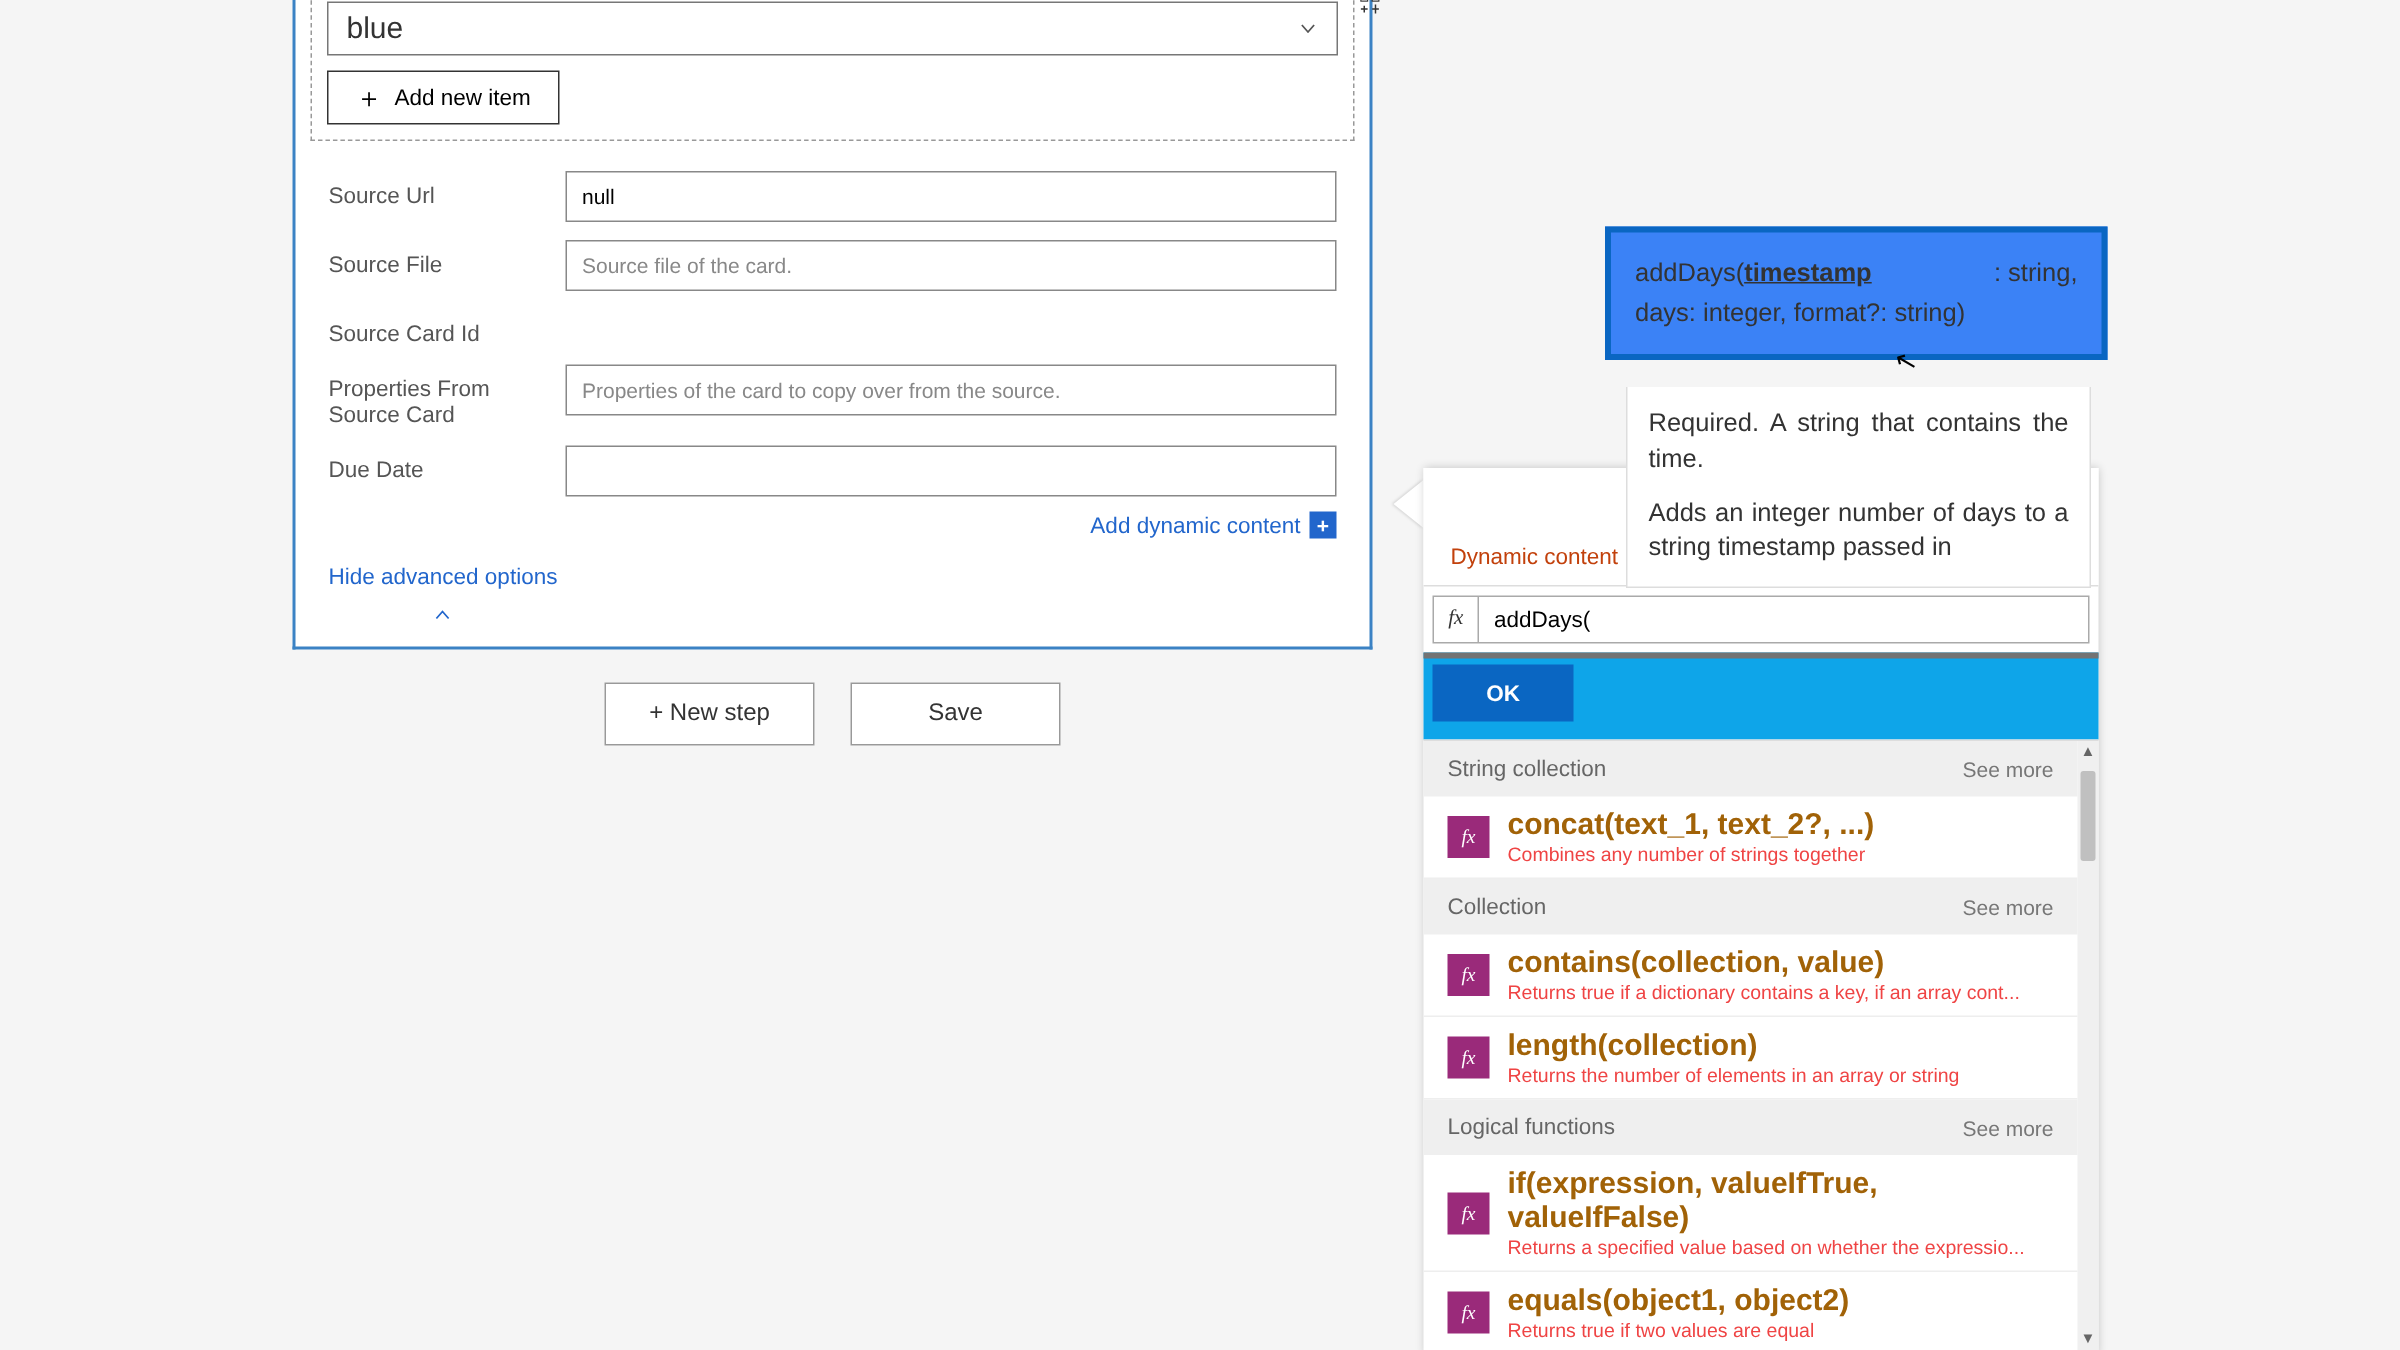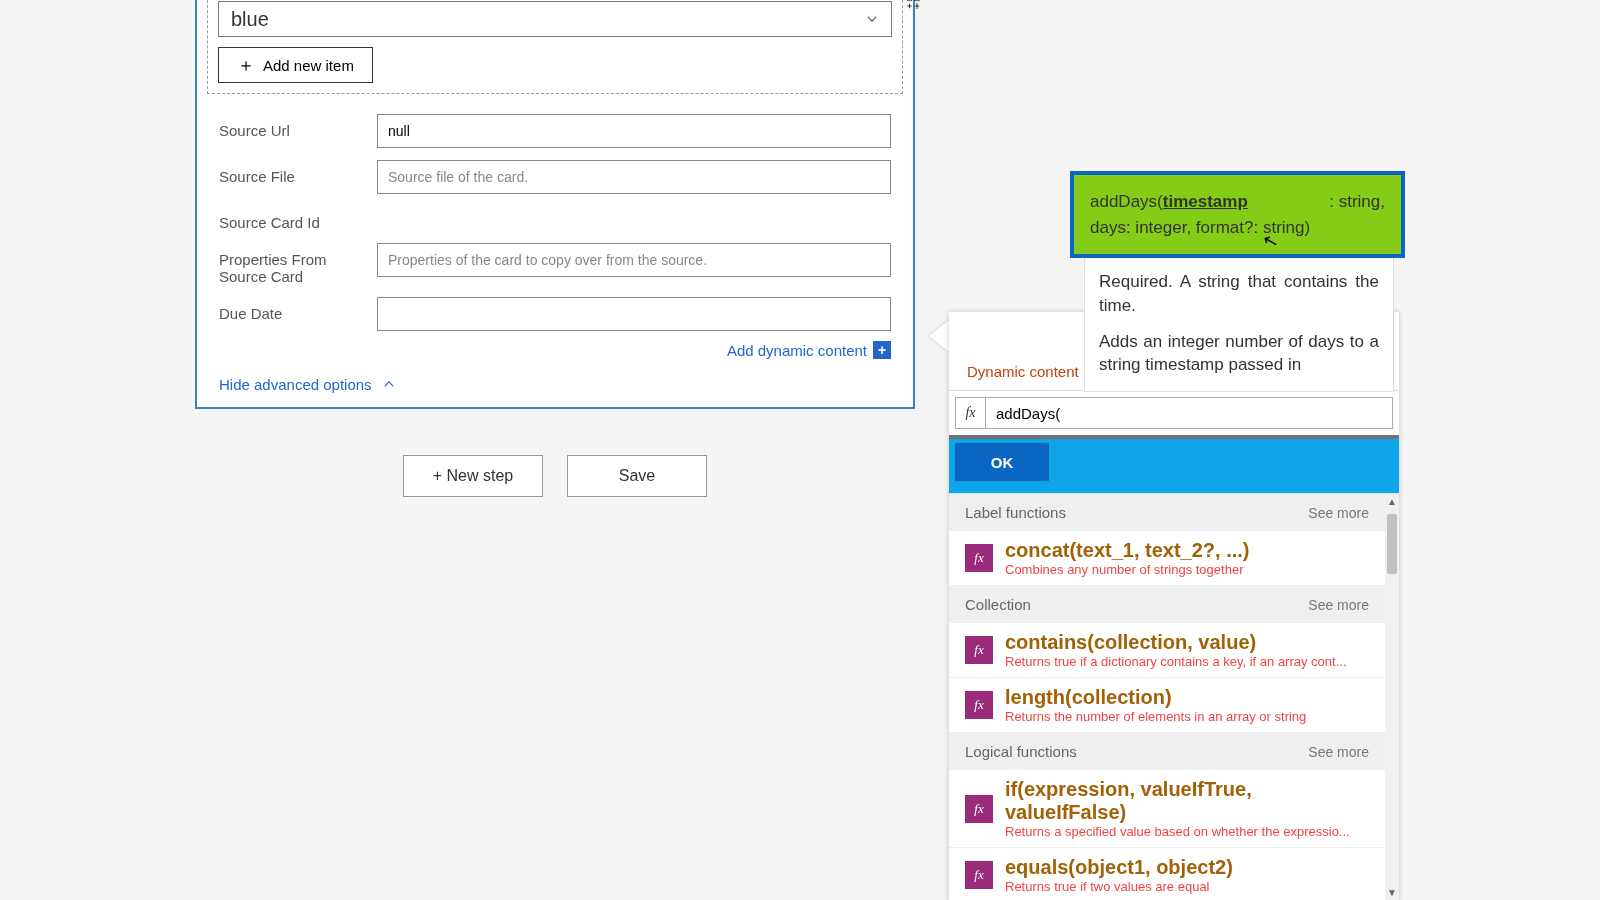--- a/index.html
+++ b/index.html
@@ -124,20 +124,21 @@
   }
 
   .hide-adv {
     color: #2266cc;
     font-size: 15px;
     display: inline-flex;
     align-items: center;
     gap: 10px;
     padding: 6px 22px 14px 22px;
     cursor: pointer;
+    flex-direction: column;
   }
   .chevup { width:14px; height:14px; }
 
   
   .bottom-buttons {
     position: absolute;
     left: 195px;
     top: 455px;
     width: 720px;
     display: flex;
@@ -293,23 +294,23 @@
     flex-shrink: 0;
   }
   .fn-text { flex: 1; overflow: hidden; }
   .fn-name { font-size: 20px; color: #a16207; font-weight: 700; }
   .fn-desc { font-size: 13px; color: #ef4444; white-space: nowrap; overflow: hidden; text-overflow: ellipsis; }
 
   
   .sig-box {
     position: absolute;
     left: 1070px;
-    top: 171px;
+    top: 151px;
     width: 335px;
-    background: #84cc16;
+    background: #3b82f6;
     border: 4px solid #0a66c2;
     padding: 14px 16px;
     font-family: "Consolas", monospace;
     font-size: 17px;
     color: #333;
     line-height: 1.5;
     z-index: 5;
   }
   .sig-param-active { font-weight: bold; text-decoration: underline; }
 
@@ -432,21 +433,21 @@
   </div>
 
   <div class="list-scroll">
     <div class="scrollbar-track">
       <div class="scroll-arrow" style="top:2px">▲</div>
       <div class="scrollbar-thumb"></div>
       <div class="scroll-arrow" style="bottom:2px">▼</div>
     </div>
     <div id="fn-list-body">
         <div class="cat-header">
-          <span>Label functions</span>
+          <span>String collection</span>
           <span class="see-more">See more</span>
         </div>
         <div class="fn-item">
           <div class="fn-icon">fx</div>
           <div class="fn-text">
             <div class="fn-name">concat(text_1, text_2?, ...)</div>
             <div class="fn-desc">Combines any number of strings together</div>
           </div>
         </div>
         <div class="cat-header">

